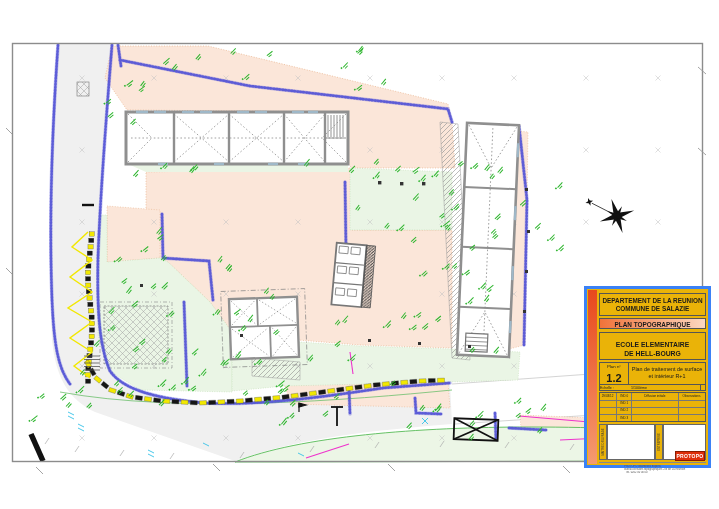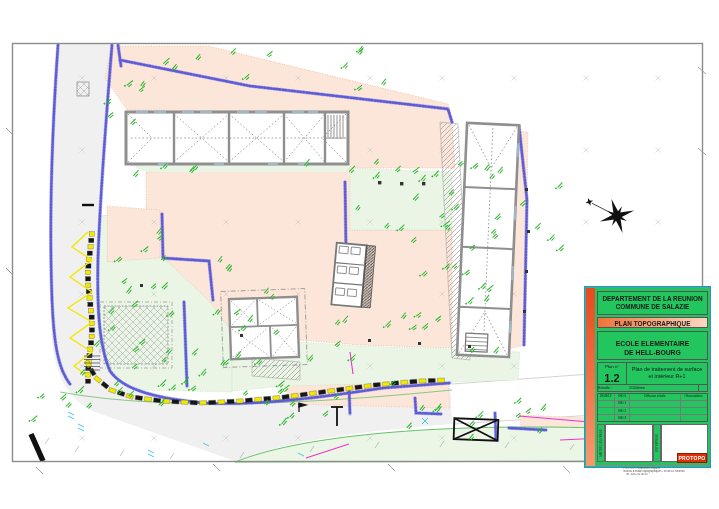--- a/index.html
+++ b/index.html
@@ -3,21 +3,21 @@
 <meta charset="utf-8">
 <style>
   html,body{margin:0;padding:0;background:#fff;}
   body{font-family:"Liberation Sans", sans-serif;}
   .page{position:relative;width:719px;height:509px;background:#ffffff;overflow:hidden;}
   .map-svg{position:absolute;left:0;top:0;}
 
   
   .titleblock{
     position:absolute;left:584px;top:286px;width:127px;height:182px;
-    background:#22c55e;border:1px solid #3b82f6;box-sizing:border-box;
+    background:#eab308;border:3px solid #3b82f6;box-sizing:border-box;
     font-family:"Liberation Sans", sans-serif;color:#1a1a1a;
   }
   .tb-band{position:absolute;left:1px;top:1px;bottom:1px;width:9px;
     background:linear-gradient(180deg,var(--accent,#e8491d),#f59a70);}
   .tb-content{position:absolute;left:12px;top:2px;right:2px;bottom:2px;
     display:flex;flex-direction:column;}
   .tb-box{border:0.7px solid #555;box-sizing:border-box;}
   .tb-header{height:24px;margin-top:2px;text-align:center;font-weight:bold;
     font-size:6.4px;line-height:1.3;padding-top:3px;}
   .tb-plantype{height:11px;margin-top:2px;text-align:center;font-weight:bold;font-size:6.4px;

